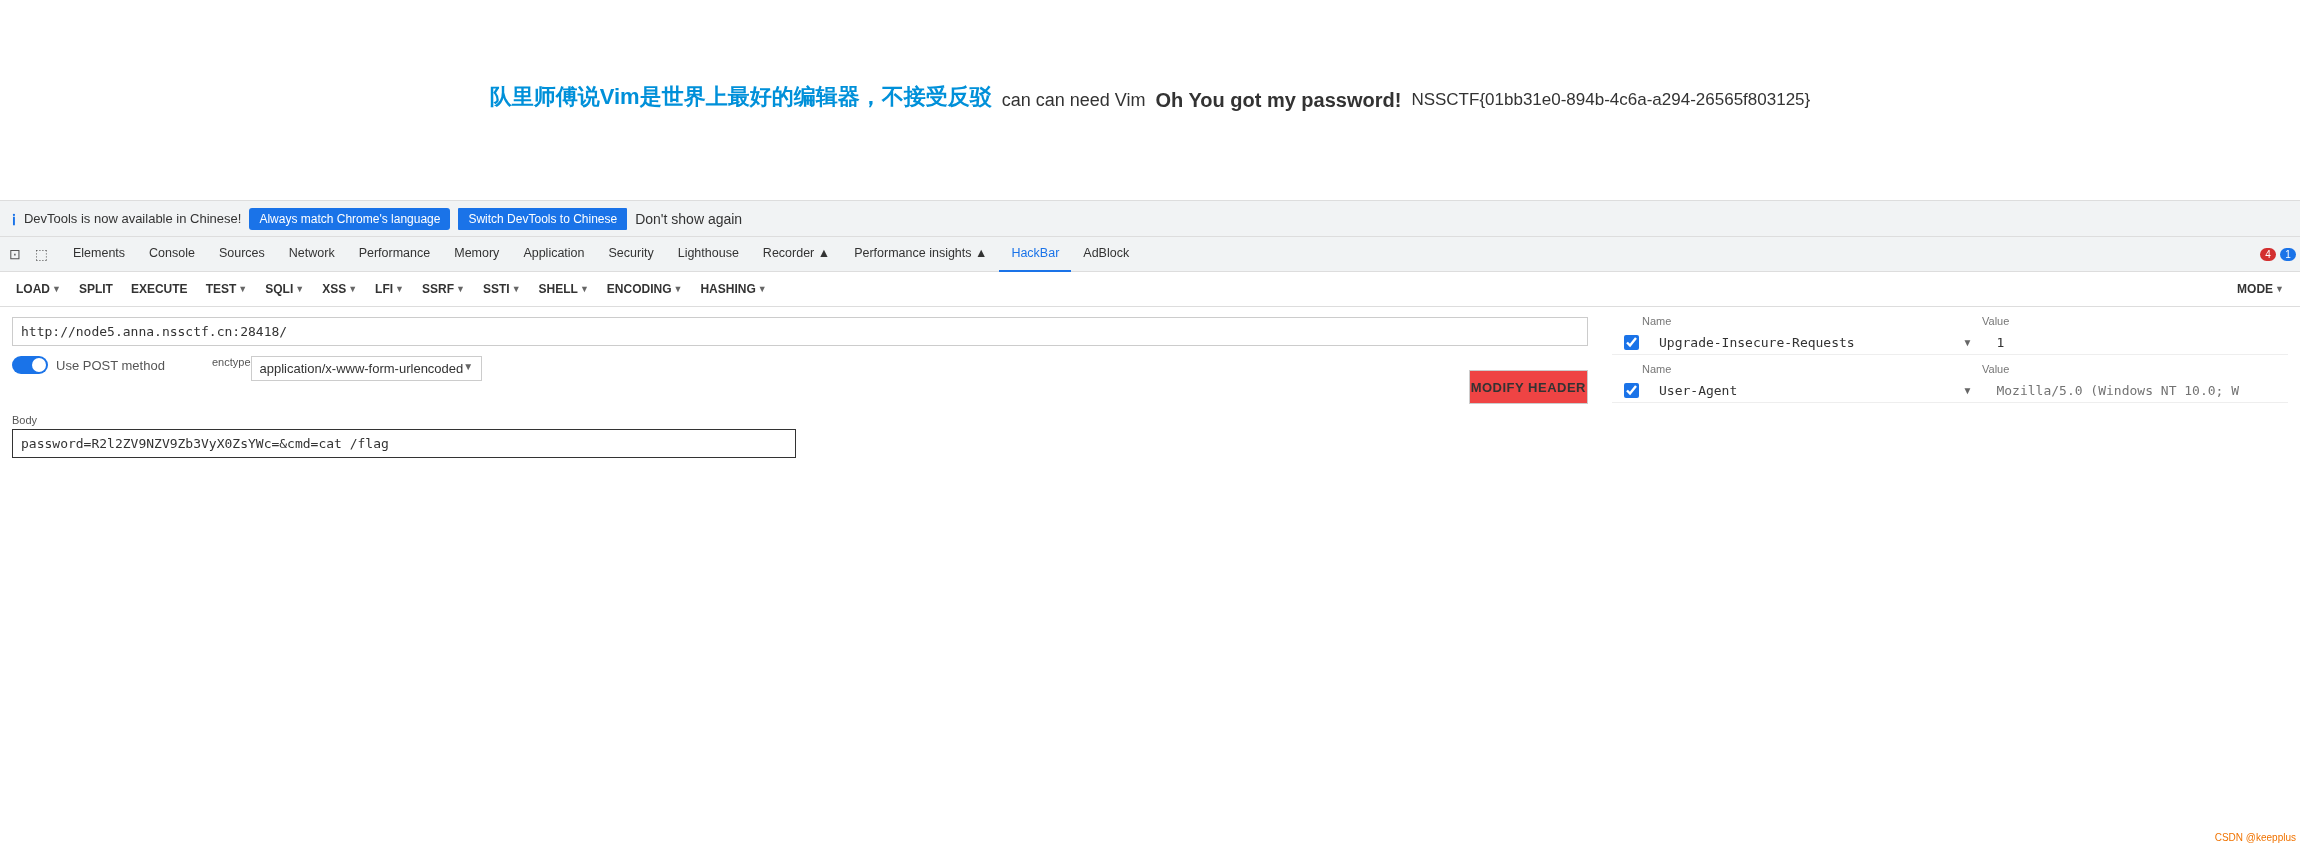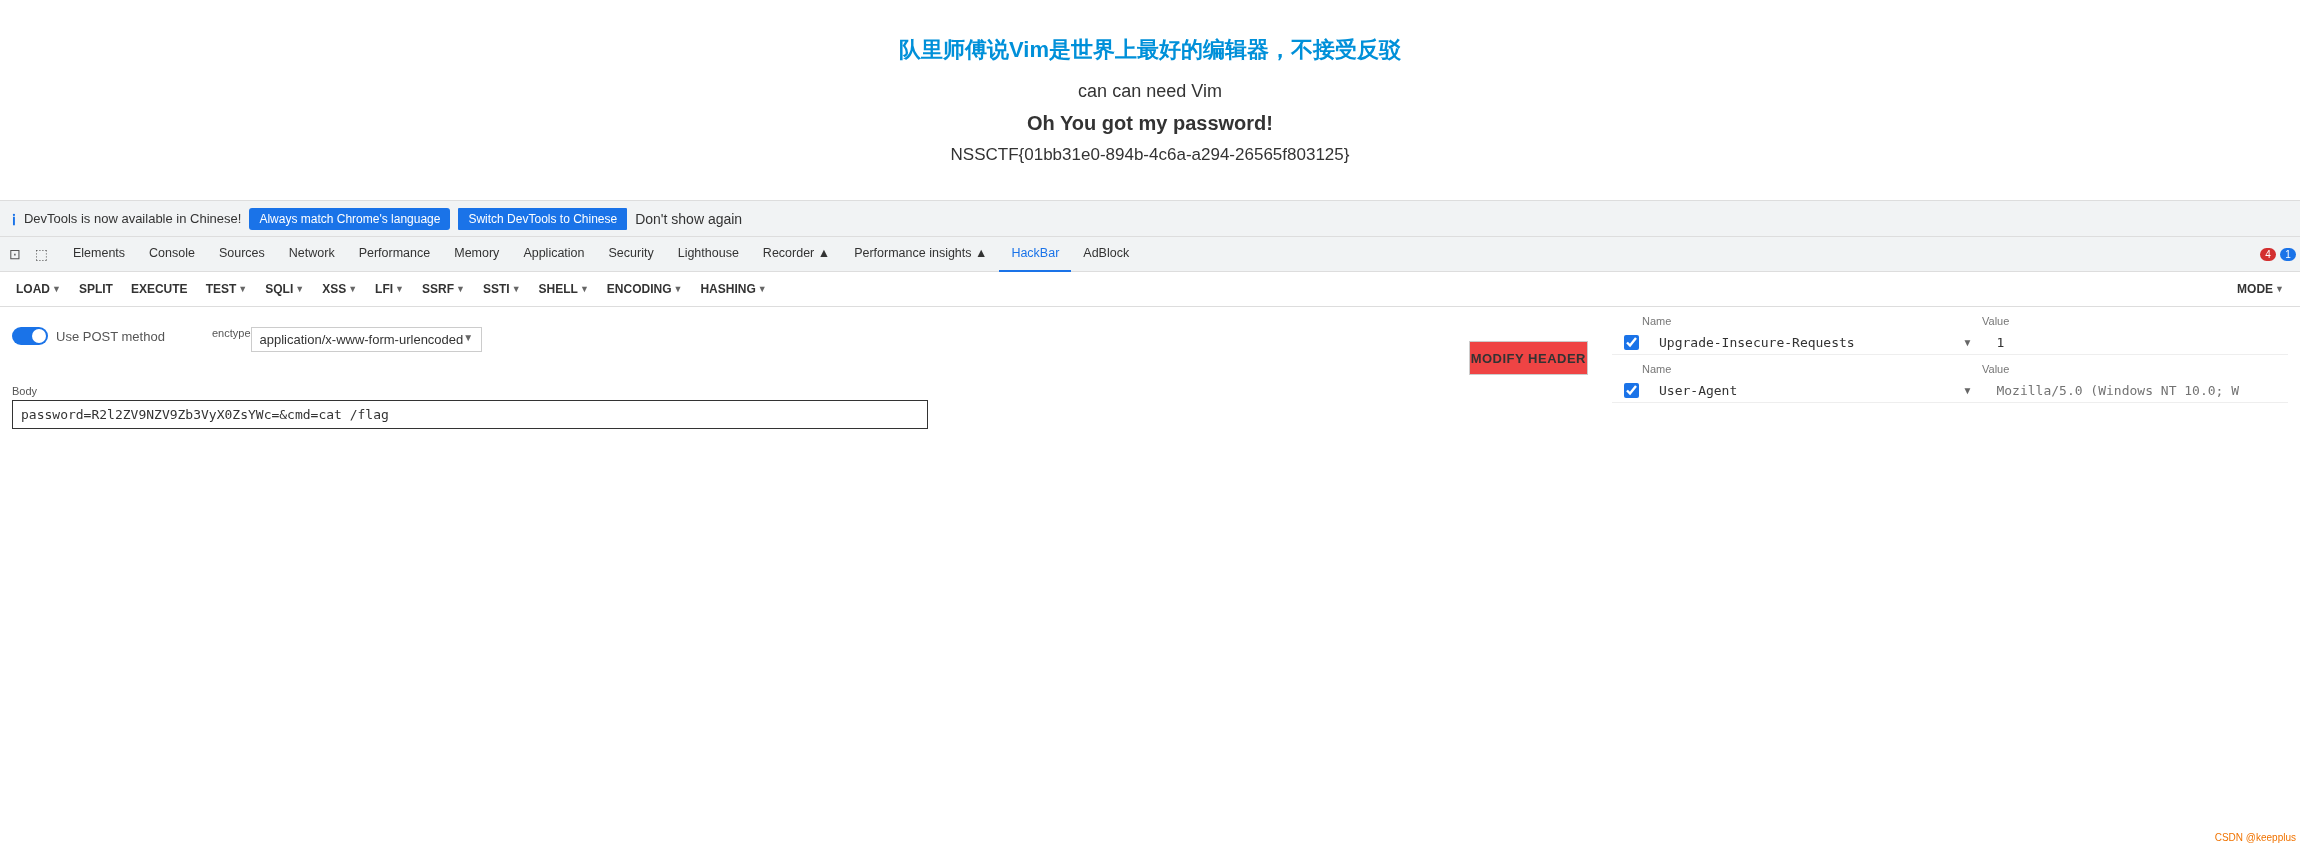--- a/index.html
+++ b/index.html
@@ -5,21 +5,21 @@
     * { margin: 0; padding: 0; box-sizing: border-box; }
     body { font-family: Arial, sans-serif; background: #fff; overflow: hidden; }
 
     
     .main-content {
       background: #fff;
       padding: 20px 0;
       text-align: center;
       height: 200px;
       display: flex;
-      flex-direction: column;
+      flex-direction: row;
       align-items: center;
       justify-content: center;
       gap: 10px;
     }
     .main-title {
       color: #0090d9;
       font-size: 22px;
       font-weight: bold;
       margin-bottom: 6px;
     }
@@ -281,21 +281,21 @@
     .body-section {
       margin-top: 10px;
     }
     .body-label {
       font-size: 11px;
       color: #555;
       margin-bottom: 3px;
       text-transform: capitalize;
     }
     .body-input {
-      width: 916px;
+      width: 784px;
       max-width: 100%;
       border: 1px solid #333;
       padding: 6px 8px;
       font-size: 13px;
       color: #333;
       outline: none;
       font-family: monospace;
     }
     .header-row {
       display: flex;
@@ -463,20 +463,21 @@
     <button class="toolbar-btn">
       <span>MODE</span>
       <span class="toolbar-dropdown-arrow">▼</span>
     </button>
   </div>
 
   <div class="hackbar-main">
     <div class="hackbar-left">
       <div class="hackbar-content">
         
+        <input type="text" class="url-input" value="http://node5.anna.nssctf.cn:28418/" style="">
 
         
         <div class="row-controls">
           <div class="toggle-group">
             <div class="toggle-switch"></div>
             <span>Use POST method</span>
           </div>
           <div class="enctype-group">
             <div class="enctype-label">enctype</div>
             <div class="enctype-select-wrap">

